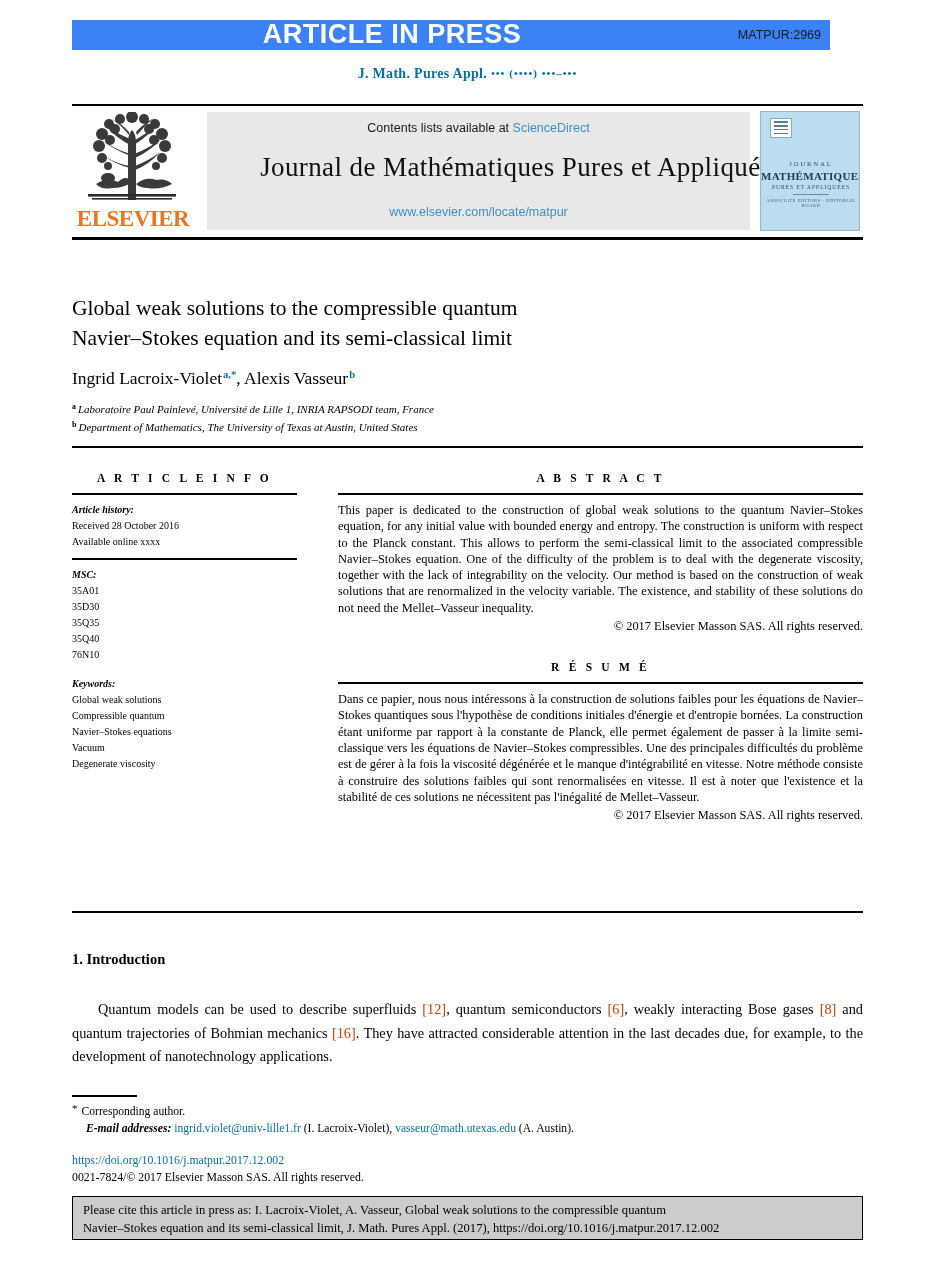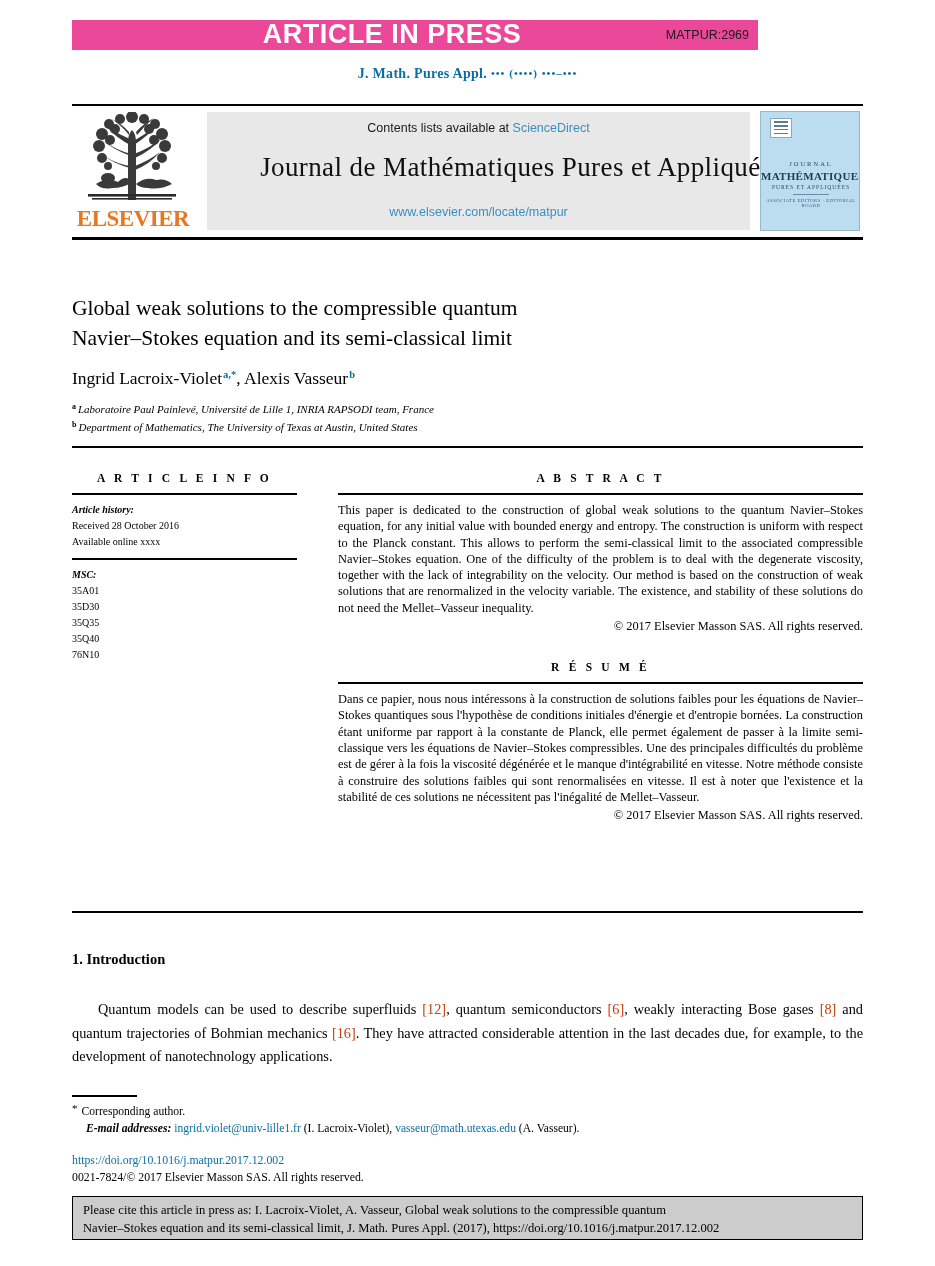--- a/index.html
+++ b/index.html
@@ -14,23 +14,23 @@
     font-family: "Liberation Serif", serif;
     color: #000000;
     overflow: hidden;
   }
 
   
   .press-banner {
     position: absolute;
     left: 72px;
     top: 20px;
-    width: 686px;
+    width: 758px;
     height: 30px;
-    background: #ec4899;
+    background: #3b82f6;
   }
   .press-banner-title {
     position: absolute;
     left: 0;
     top: 0;
     width: 640px;
     height: 30px;
     line-height: 29px;
     text-align: center;
     color: #ffffff;
@@ -533,20 +533,28 @@
     <div class="lbl">MSC:</div>
     <div>35A01</div>
     <div>35D30</div>
     <div>35Q35</div>
     <div>35Q40</div>
     <div>76N10</div>
   </div>
 
   <div class="gap"></div>
 
+  <div class="info-block">
+    <div class="lbl">Keywords:</div>
+    <div>Global weak solutions</div>
+    <div>Compressible quantum</div>
+    <div>Navier–Stokes equations</div>
+    <div>Vacuum</div>
+    <div>Degenerate viscosity</div>
+  </div>
 </div>
 
 <div class="col-abs">
   <div class="sec-head">A B S T R A C T</div>
   <div class="hr-med"></div>
   <div class="abs-text">This paper is dedicated to the construction of global weak solutions to the quantum Navier–Stokes equation, for any initial value with bounded energy and entropy. The construction is uniform with respect to the Planck constant. This allows to perform the semi-classical limit to the associated compressible Navier–Stokes equation. One of the difficulty of the problem is to deal with the degenerate viscosity, together with the lack of integrability on the velocity. Our method is based on the construction of weak solutions that are renormalized in the velocity variable. The existence, and stability of these solutions do not need the Mellet–Vasseur inequality.</div>
   <div class="copyline">© 2017 Elsevier Masson SAS. All rights reserved.</div>
 
   <div class="sec-head resume-head">R É S U M É</div>
   <div class="hr-med"></div>
@@ -566,21 +574,21 @@
 
 <div class="footnotes">
   <div>
     <span class="star">*</span><span>Corresponding author.</span>
   </div>
   <div class="foot-indent">
     <span class="em-lbl">E-mail addresses:</span>
     <a class="mail" href="#">ingrid.violet@univ-lille1.fr</a>
     <span>(I. Lacroix-Violet),</span>
     <a class="mail" href="#">vasseur@math.utexas.edu</a>
-    <span>(A. Vasseur).</span>
+    <span>(A. Austin).</span>
   </div>
 </div>
 
 <div class="doi-block">
   <div class="doi">https://doi.org/10.1016/j.matpur.2017.12.002</div>
   <div>0021-7824/© 2017 Elsevier Masson SAS. All rights reserved.</div>
 </div>
 
 <div class="cite-box">
   <div class="cite-text">

